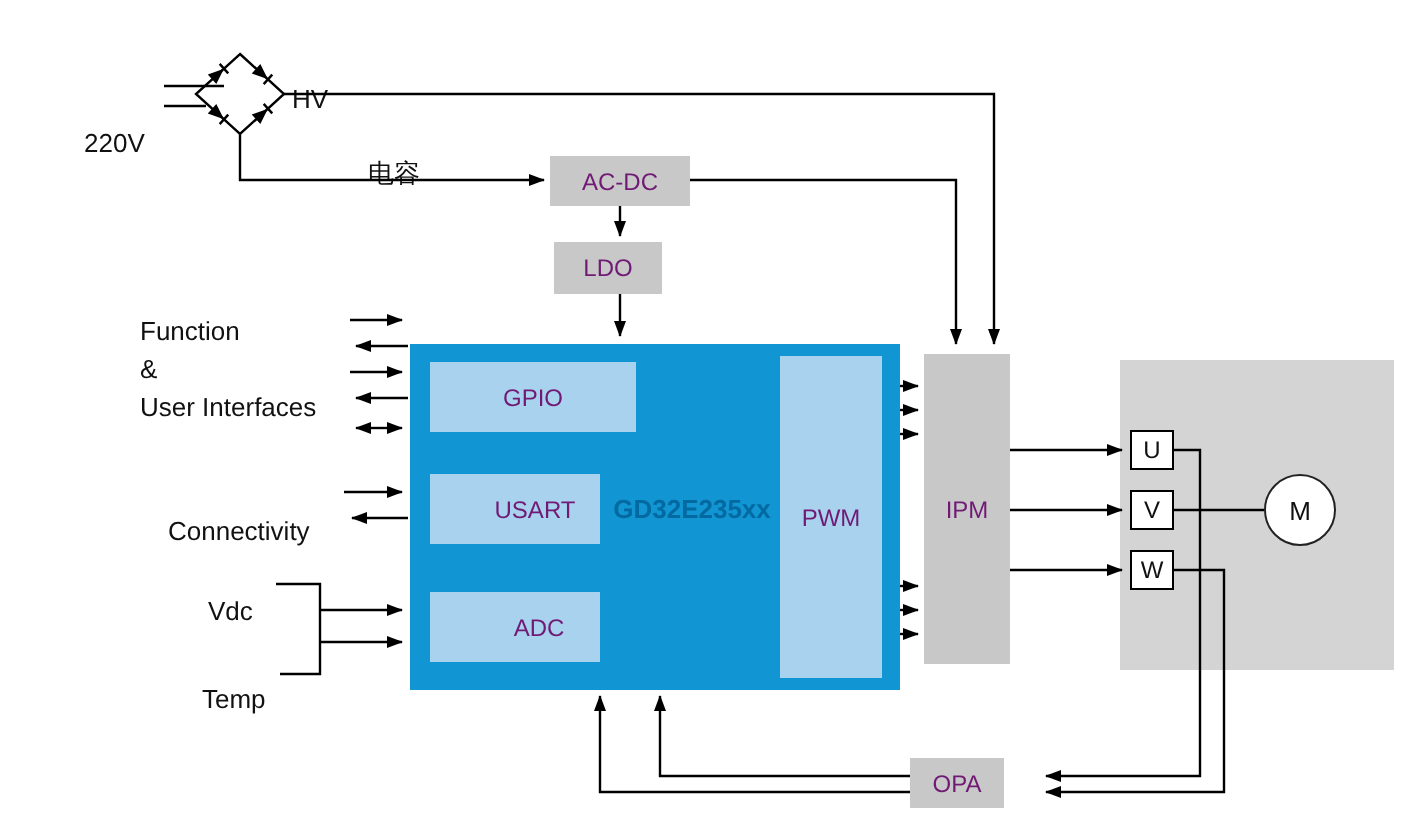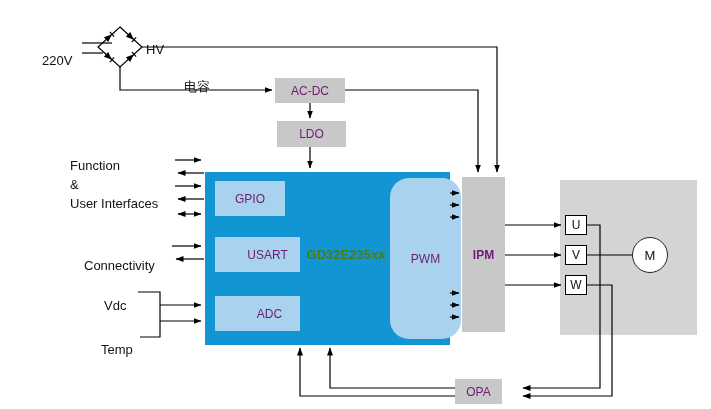--- a/index.html
+++ b/index.html
@@ -6,63 +6,63 @@
   body { font-family:"Liberation Sans","DejaVu Sans",sans-serif; color:#111; }
   .stage { position:relative; width:711px; height:409px; background:#fff; overflow:hidden; }
   .block { position:absolute; display:flex; align-items:center; justify-content:center;
            font-size:12px; color:#701a75; box-sizing:border-box; }
   .gray  { background:var(--block-gray,#c8c8c8); }
   .lblue { background:var(--peripheral-blue,#a8d2ed); }
   .mcu   { background:var(--mcu-blue,#1295d3); }
   .motorarea { background:var(--motor-area-gray,#d4d4d4); }
   .label { position:absolute; font-size:13px; color:#111; white-space:nowrap;margin-top:12px; }
   .mcu-name { position:absolute; left:303px; top:247px; width:86px; text-align:center;
-              font-size:13px; font-weight:bold; color:#4d7c0f; }
+              font-size:13px; font-weight:bold; color:#0369a1; }
   .phasebox { position:absolute; width:22px; height:20px; background:#fff;
               border:1.2px solid #000; display:flex; align-items:center; justify-content:center;
               font-size:12px; box-sizing:border-box; }
   .motor-circle { position:absolute; left:632px; top:237px; width:36px; height:36px;
                   background:#fff; border:1.5px solid #222; border-radius:50%;
                   display:flex; align-items:center; justify-content:center;
                   font-size:13px; box-sizing:border-box; }
   .wires { position:absolute; left:0; top:0; width:711px; height:409px;
            pointer-events:none; z-index:5; }
   .leftgroup { position:absolute; left:70px; top:156px; width:106px; text-align:left;
                font-size:13px; line-height:19px; }
 </style>
 </head>
 <body>
 
 <div class="stage">
 
-  <div class="label" style="left:42px; top:41px;">220V</div>
+  <div class="label" style="left:42px; top:52px;">220V</div>
   <div class="label" style="left:146px; top:30px;">HV</div>
   <div class="label" style="left:184px; top:66px;">电容</div>
 
   <div class="leftgroup">
     <div>Function</div>
     <div>&amp;</div>
     <div>User Interfaces</div>
   </div>
 
   <div class="label" style="left:84px; top:246px;">Connectivity</div>
   <div class="label" style="left:104px; top:286px;">Vdc</div>
   <div class="label" style="left:101px; top:330px;">Temp</div>
 
   <div class="block gray" style="left:275px; top:78px; width:70px; height:25px;">AC-DC</div>
-  <div class="block gray" style="left:277px; top:121px; width:69px; height:26px;">LDO</div>
+  <div class="block gray" style="left:277px; top:121px; width:54px; height:26px;">LDO</div>
 
   <div class="block mcu" style="left:205px; top:172px; width:245px; height:173px;"></div>
   <div class="mcu-name">GD32E235xx</div>
-  <div class="block lblue" style="left:215px; top:181px; width:70px; height:35px;">GPIO</div>
+  <div class="block lblue" style="left:215px; top:181px; width:103px; height:35px;">GPIO</div>
   <div class="block lblue" style="left:215px; top:237px; width:85px; height:35px;padding-left:20px;">USART</div>
   <div class="block lblue" style="left:215px; top:296px; width:85px; height:35px;padding-left:24px;">ADC</div>
-  <div class="block lblue" style="left:390px; top:178px; width:71px; height:161px;border-radius:19px;">PWM</div>
+  <div class="block lblue" style="left:390px; top:178px; width:51px; height:161px;">PWM</div>
 
-  <div class="block gray" style="left:462px; top:177px; width:43px; height:155px;font-weight:bold;">IPM</div>
+  <div class="block gray" style="left:462px; top:177px; width:43px; height:155px;">IPM</div>
 
   <div class="block motorarea" style="left:560px; top:180px; width:137px; height:155px;"></div>
   <div class="phasebox" style="left:565px; top:215px;">U</div>
   <div class="phasebox" style="left:565px; top:245px;">V</div>
   <div class="phasebox" style="left:565px; top:275px;">W</div>
   <div class="motor-circle">M</div>
 
   <div class="block gray" style="left:455px; top:379px; width:47px; height:25px;">OPA</div>
 
   <svg class="wires" viewBox="0 0 711 409">

